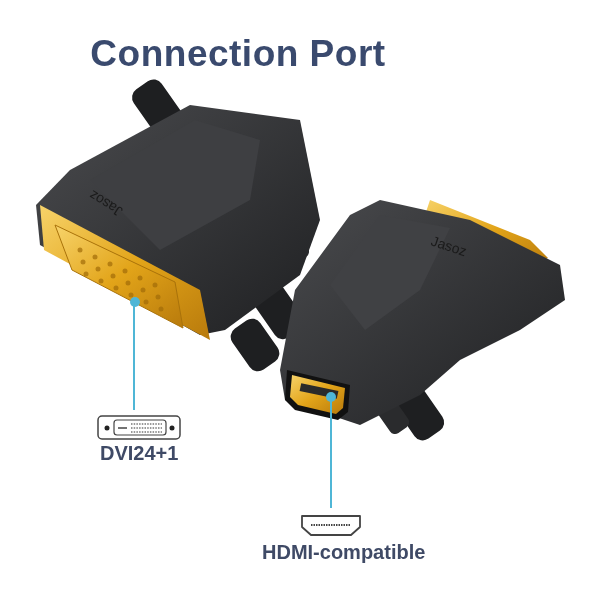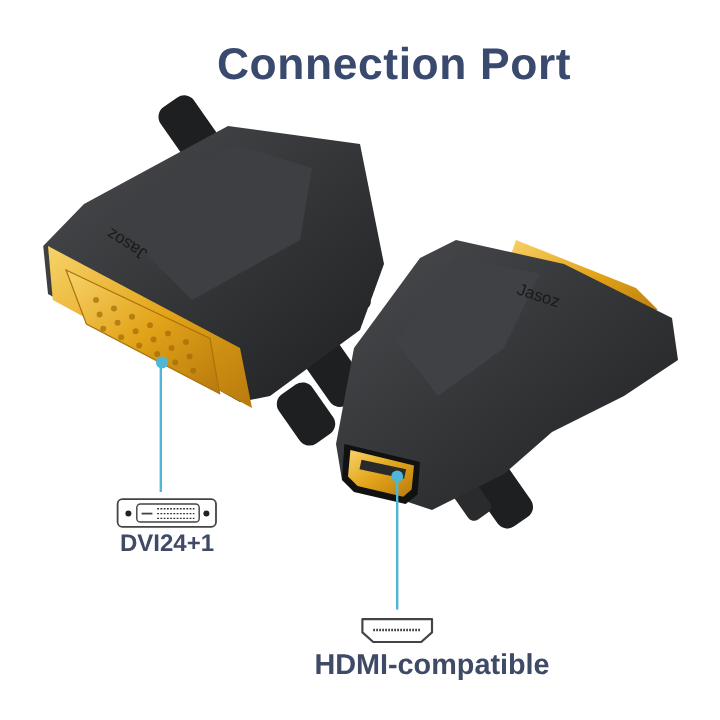--- a/index.html
+++ b/index.html
@@ -1,21 +1,21 @@
 <!DOCTYPE html>
 <html><head>
 <meta charset="utf-8">
 <style>
   html, body { margin:0; padding:0; background:#ffffff; }
   body { width:600px; height:600px; position:relative; overflow:hidden; font-family:"Liberation Sans", sans-serif; }
-  .title { position:absolute; left:0; width:476px; top:33px; text-align:right; font-size:37px; font-weight:bold; color:#3a4a6e; letter-spacing:0.5px; }
+  .title { position:absolute; left:0; width:476px; top:33px; text-align:center; font-size:37px; font-weight:bold; color:#3a4a6e; letter-spacing:0.5px; }
   .scene { position:absolute; left:0; top:0; width:600px; height:600px; }
   .label { position:absolute; font-weight:bold; color:#3f4a66; }
   .lbl-dvi { left:100px; top:442px; font-size:20px;text-align:right; }
-  .lbl-hdmi { left:262px; top:541px; font-size:24px; }
+  .lbl-hdmi { left:262px; top:541px; font-size:20px; }
 </style>
 </head>
 <body>
 
 <div class="title">Connection Port</div>
 
 <svg class="scene" viewBox="0 0 600 600">
   <defs>
     <linearGradient id="gold" x1="0" y1="0" x2="1" y2="1">
       <stop offset="0" stop-color="#f7d36a"></stop>

